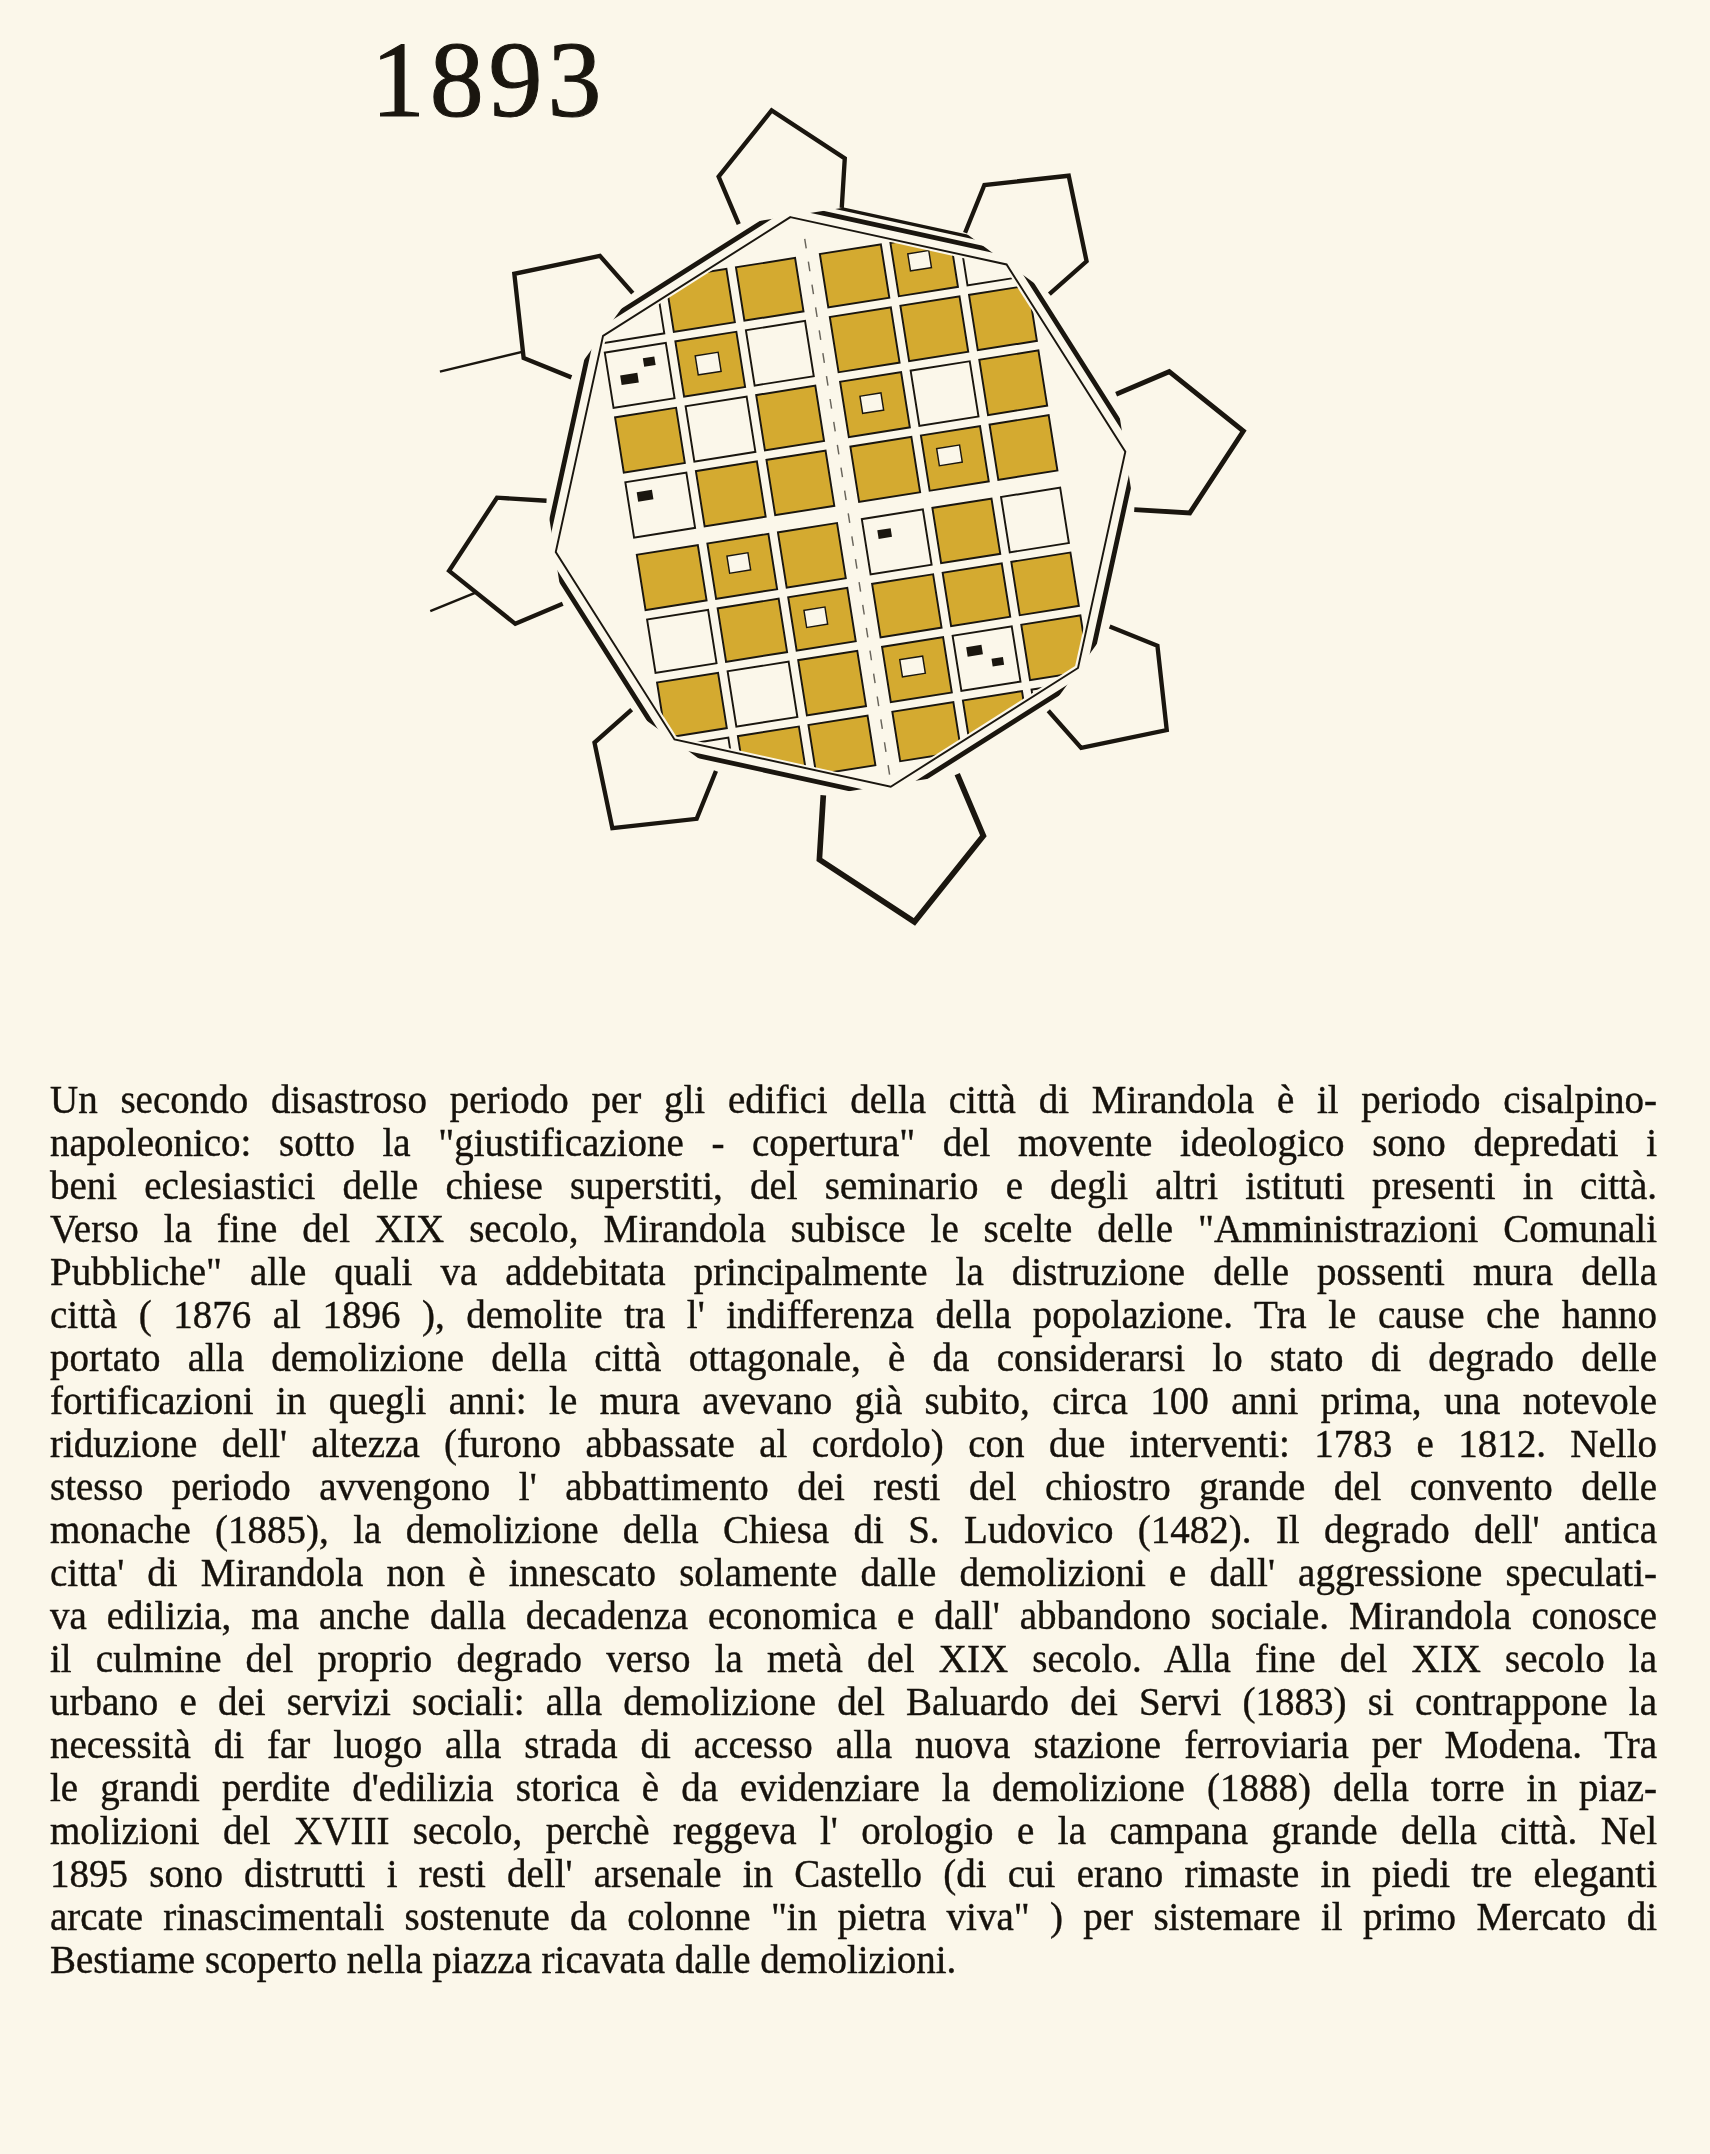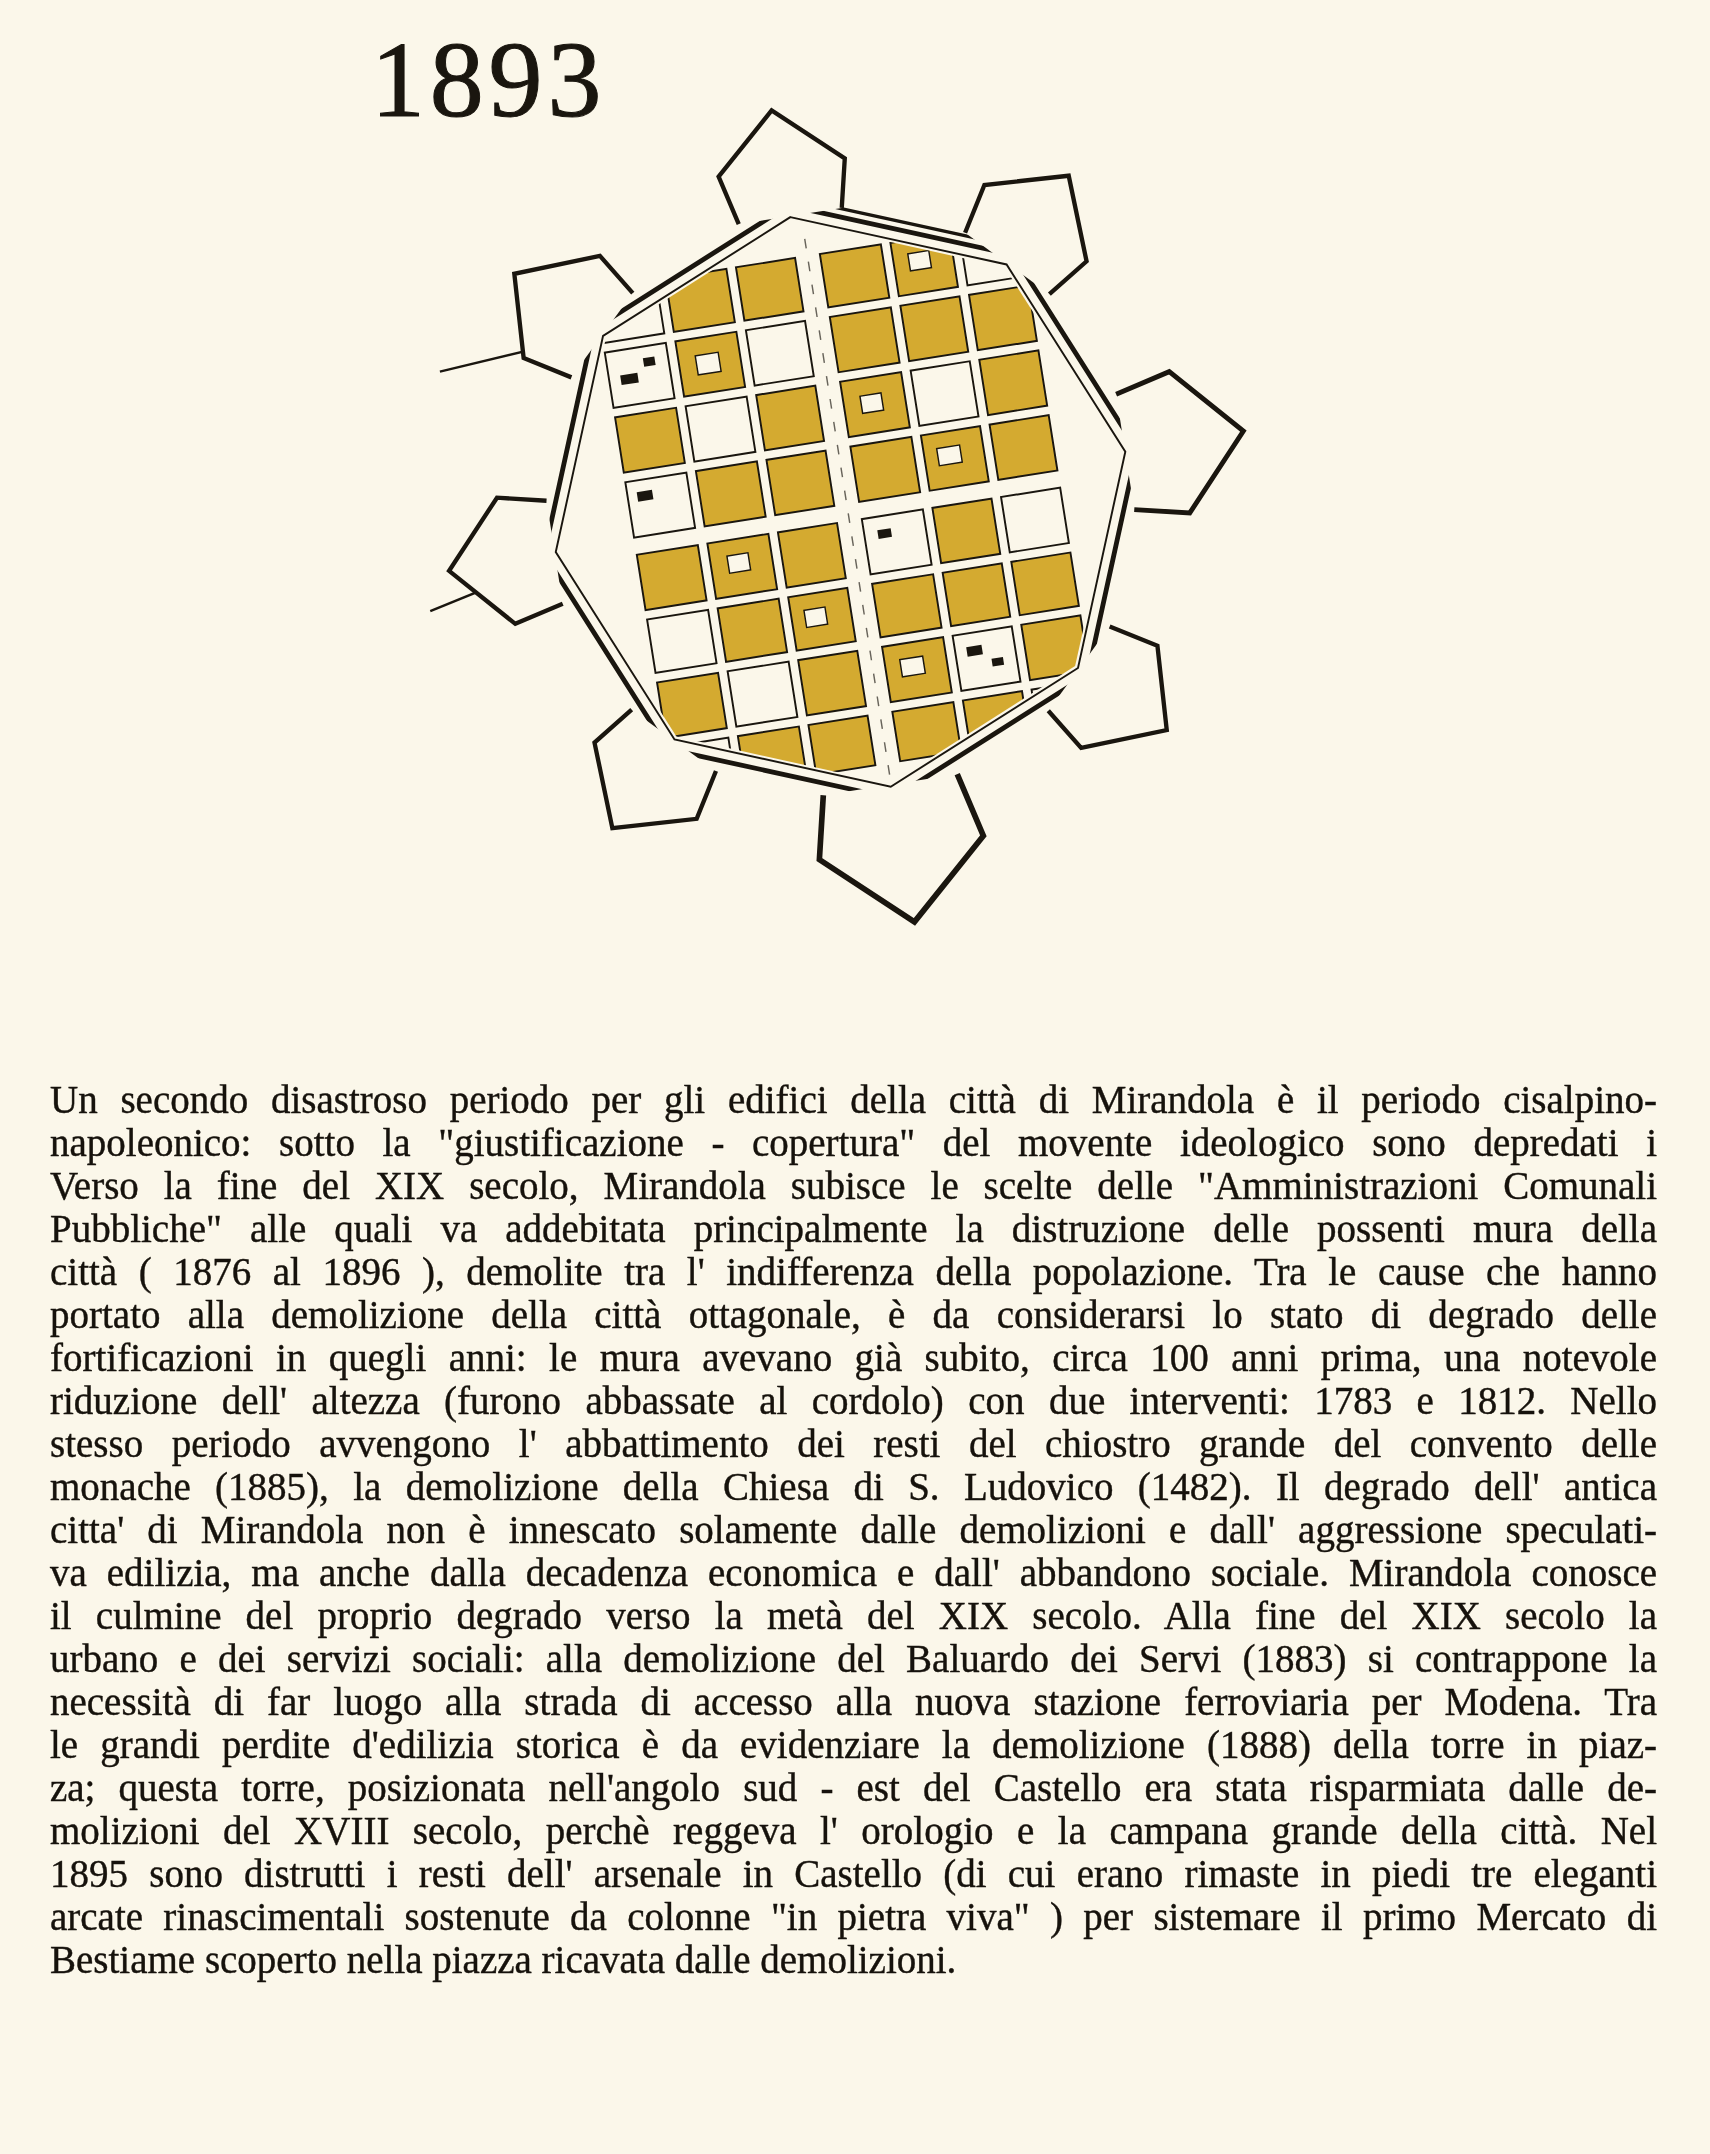--- a/index.html
+++ b/index.html
@@ -153,35 +153,35 @@
 
           <line class="axis" x1="461" y1="160" x2="461" y2="730"></line>
         </g>
       </g>
     </svg>
   </figure>
 
   <div class="text-block">
     <div class="line">Un secondo disastroso periodo per gli edifici della città di Mirandola è il periodo cisalpino-</div>
     <div class="line">napoleonico: sotto la "giustificazione - copertura" del movente ideologico sono depredati i</div>
+    <div class="line">beni eclesiastici delle chiese superstiti, del seminario e degli altri istituti presenti in città.</div>
     <div class="line">Verso la fine del XIX secolo, Mirandola subisce le scelte delle "Amministrazioni Comunali</div>
     <div class="line">Pubbliche" alle quali va addebitata principalmente la distruzione delle possenti mura della</div>
     <div class="line">città ( 1876 al 1896 ), demolite tra l' indifferenza della popolazione. Tra le cause che hanno</div>
     <div class="line">portato alla demolizione della città ottagonale, è da considerarsi lo stato di degrado delle</div>
     <div class="line">fortificazioni in quegli anni: le mura avevano già subito, circa 100 anni prima, una notevole</div>
     <div class="line">riduzione dell' altezza (furono abbassate al cordolo) con due interventi: 1783 e 1812. Nello</div>
     <div class="line">stesso periodo avvengono l' abbattimento dei resti del chiostro grande del convento delle</div>
     <div class="line">monache (1885), la demolizione della Chiesa di S. Ludovico (1482). Il degrado dell' antica</div>
     <div class="line">citta' di Mirandola non è innescato solamente dalle demolizioni e dall' aggressione speculati-</div>
     <div class="line">va edilizia, ma anche dalla decadenza economica e dall' abbandono sociale. Mirandola conosce</div>
     <div class="line">il culmine del proprio degrado verso la metà del XIX secolo. Alla fine del XIX secolo la</div>
     <div class="line">urbano e dei servizi sociali: alla demolizione del Baluardo dei Servi (1883) si contrappone la</div>
     <div class="line">necessità di far luogo alla strada di accesso alla nuova stazione ferroviaria per Modena. Tra</div>
     <div class="line">le grandi perdite d'edilizia storica è da evidenziare la demolizione (1888) della torre in piaz-</div>
-    <div class="line">za; questa torre, posizionata nell'angolo sud - est del Castello era stata risparmiata dalle de-</div>
     <div class="line">molizioni del XVIII secolo, perchè reggeva l' orologio e la campana grande della città. Nel</div>
     <div class="line">1895 sono distrutti i resti dell' arsenale in Castello (di cui erano rimaste in piedi tre eleganti</div>
     <div class="line">arcate rinascimentali sostenute da colonne "in pietra viva" ) per sistemare il primo Mercato di</div>
     <div class="line line-last">Bestiame scoperto nella piazza ricavata dalle demolizioni.</div>
   </div>
 
 </div>
 
 
 </body></html>

